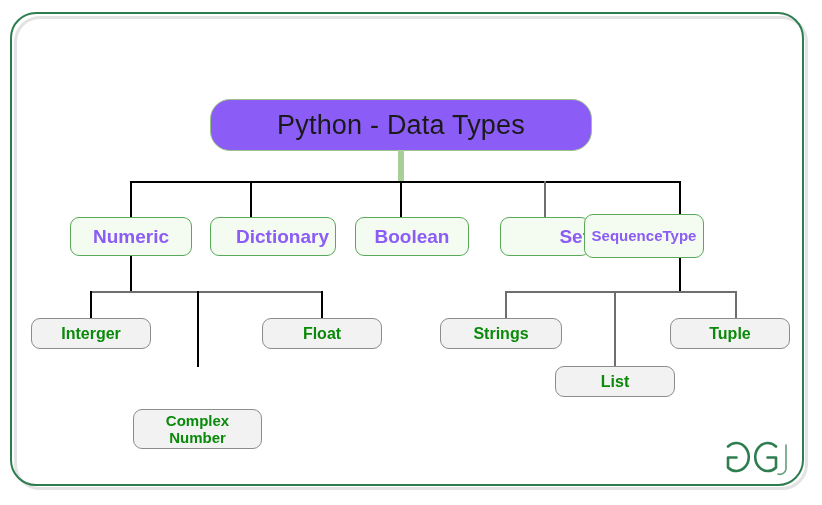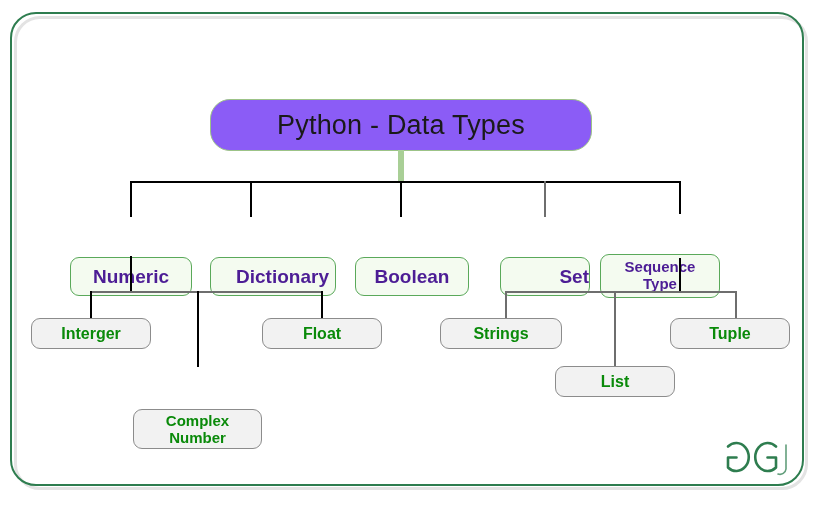--- a/index.html
+++ b/index.html
@@ -51,24 +51,23 @@
     border:1.5px solid #9cc387;
     border-radius:20px;
     color:#1a1a1a;
     font-size:27px;
     font-weight:400;
     letter-spacing:0.2px;
   }
   .node-l2{
     background:#f4fbf0;
     border:1.5px solid #5aa95a;
-    color:#4c1d95;
+    color:#8b5cf6;
     font-weight:bold;
     font-size:19px;
-    margin-top:40px;
   }
   .node-l2.two-line{
     font-size:15px;
     line-height:1.12;
   }
   .node-l3{
     background:#f2f2f2;
     border:1.5px solid #8c8c8c;
     color:#0a8a0a;
     font-weight:bold;
@@ -119,21 +118,21 @@
   </div>
 
   <div class="node node-l2" style="left:355px; top:217px; width:114px; height:39px;">
     <span>Boolean</span>
   </div>
 
   <div class="node node-l2" style="left:500px; top:217px; width:90px; height:39px;justify-content:flex-end;">
     <span>Set</span>
   </div>
 
-  <div class="node node-l2 two-line" style="left:600px; top:214px; width:120px; height:44px; flex-direction:column;">
+  <div class="node node-l2 two-line" style="left:584px; top:214px; width:120px; height:44px; flex-direction:row;">
     <span>Sequence</span>
     <span>Type</span>
   </div>
 
   <div class="conn" style="left:130px; top:256px; width:1.6px; height:36px;"></div>
   <div class="conn gray" style="left:90px; top:291px; width:233px; height:1.8px;"></div>
   <div class="conn" style="left:90px; top:291px; width:1.6px; height:28px;"></div>
   <div class="conn" style="left:197px; top:291px; width:1.6px; height:76px;"></div>
   <div class="conn" style="left:321px; top:291px; width:1.6px; height:28px;"></div>
 

